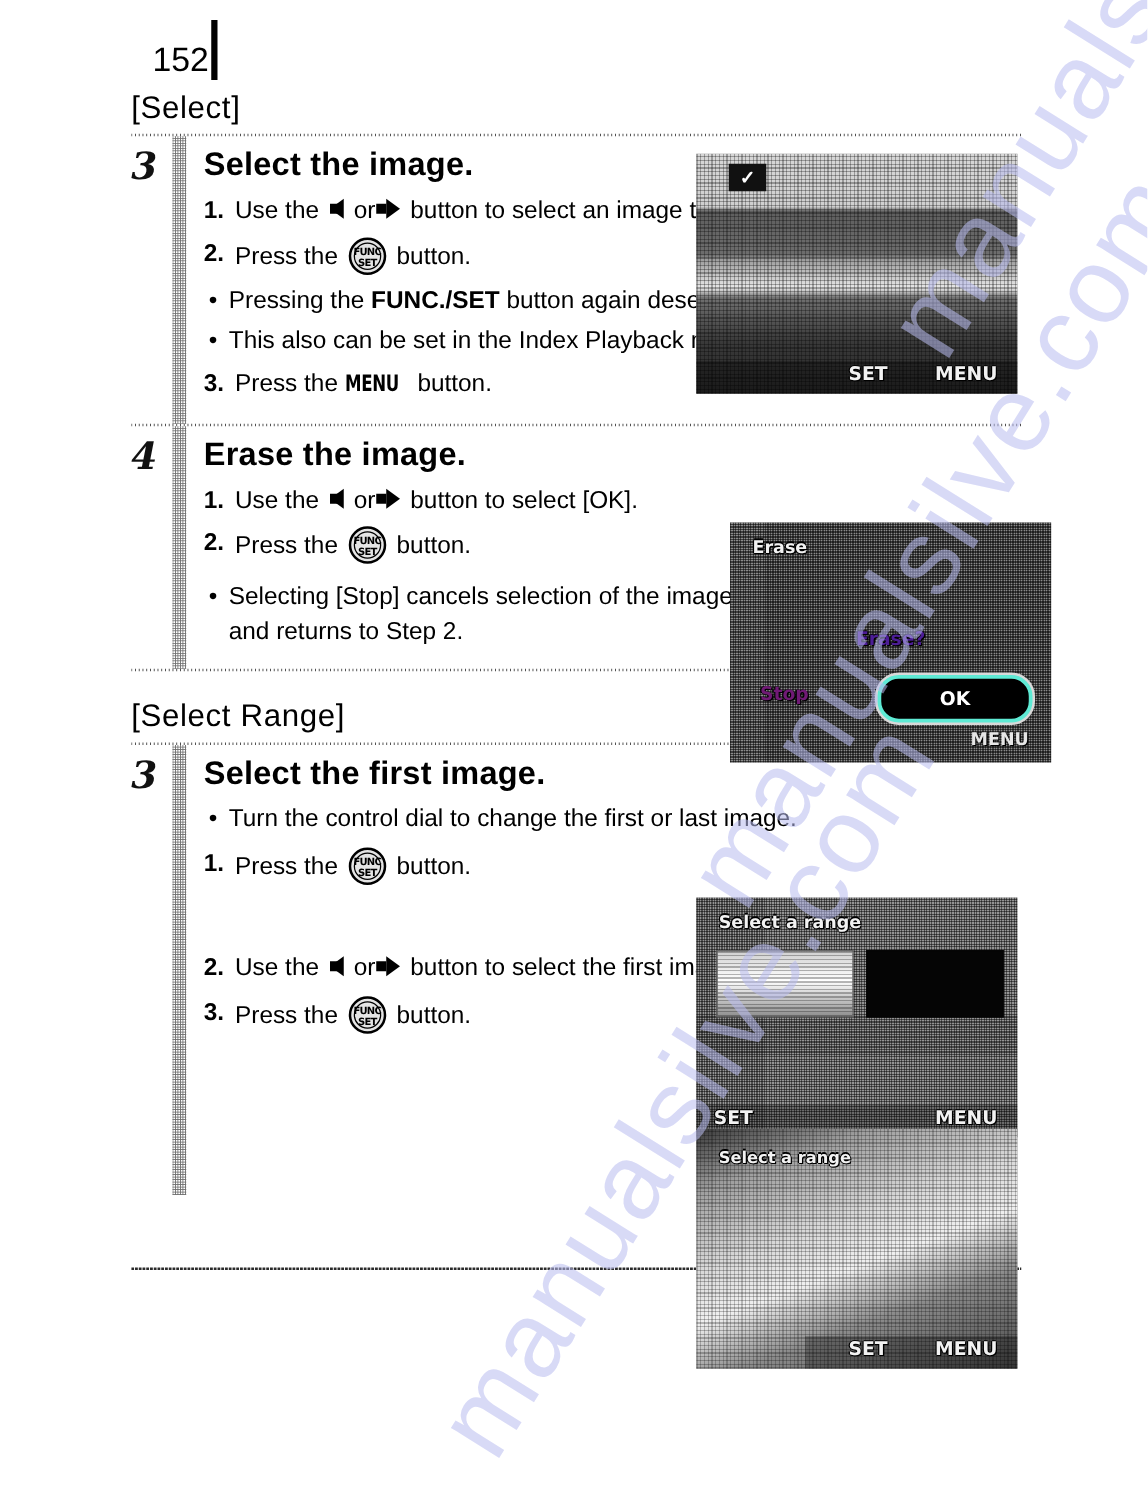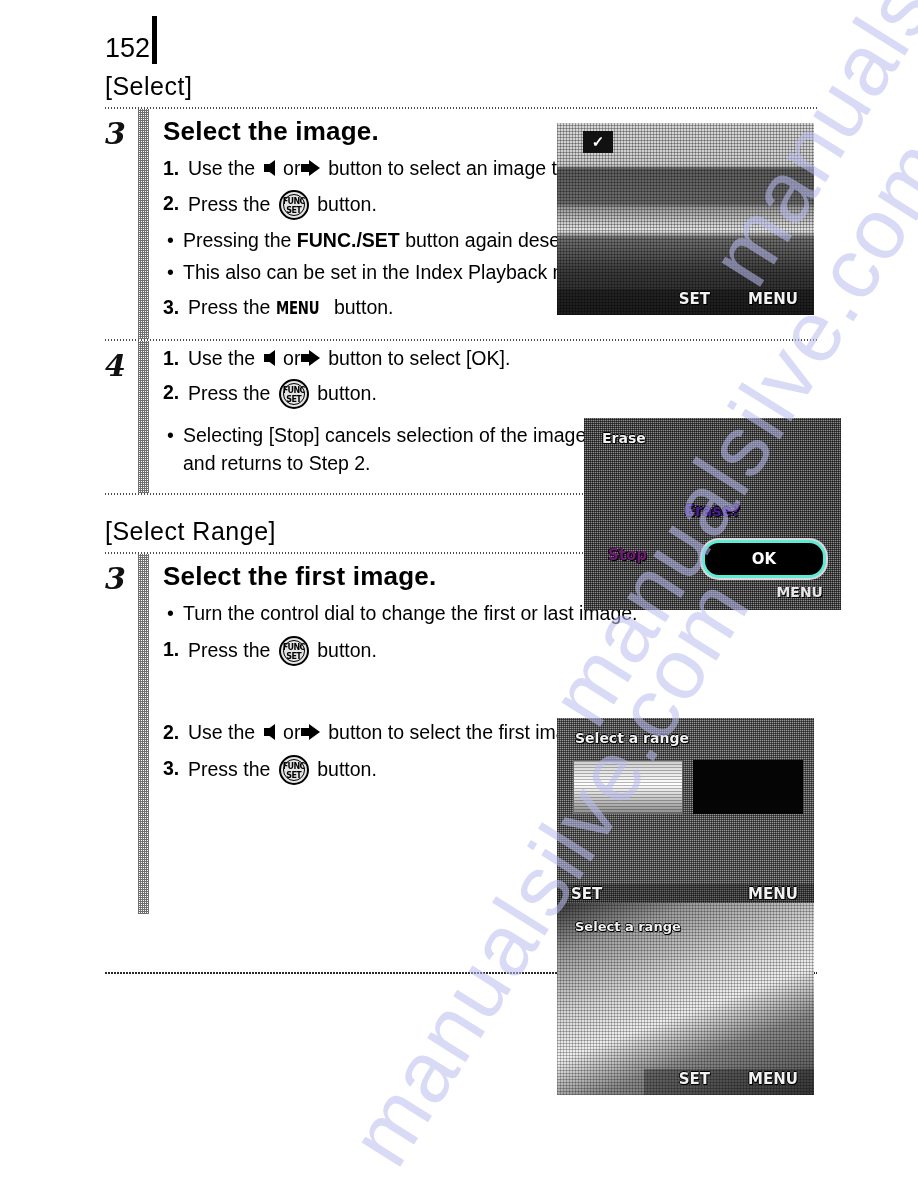--- a/index.html
+++ b/index.html
@@ -37,21 +37,21 @@
     transform: rotate(-58deg);
     transform-origin: left top;
   }
   .wm-a { left: 690px; top: 250px; }
   .wm-b { left: 530px; top: 690px; }
   .wm-c { left: 330px; top: 1130px; }
 
   
   #page-header {
     position: absolute;
-    left: 105px;
+    left: 122px;
     top: 8px;
     height: 56px;
     display: flex;
     align-items: flex-end;
   }
   #page-number {
     font-size: 27px;
     line-height: 1;
     letter-spacing: 0px;
     padding-bottom: 2px;
@@ -453,20 +453,21 @@
       </ol>
     </div>
   </div>
 
   <div class="divider"></div>
 
   <div class="step">
     <div class="step-num">4</div>
     <div class="step-bar"></div>
     <div class="step-body">
+      <div class="step-heading">Erase the image.</div>
       <ol class="numsteps">
         <li class="numstep">
           <span class="marker">1.</span>
           <span>Use the</span>
           <span class="arrow arrow-left"></span>
           <span>or</span>
           <span class="arrow arrow-right"></span>
           <span>button to select [OK].</span>
         </li>
         <li class="numstep">

